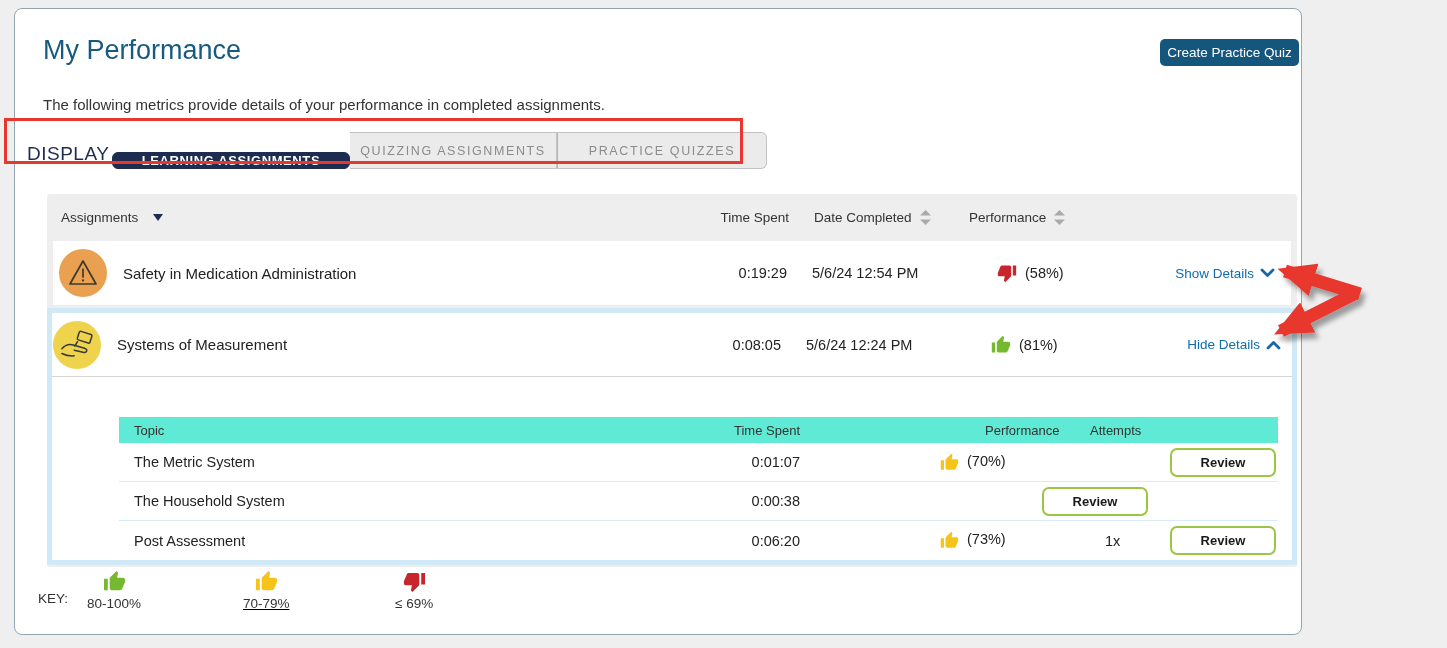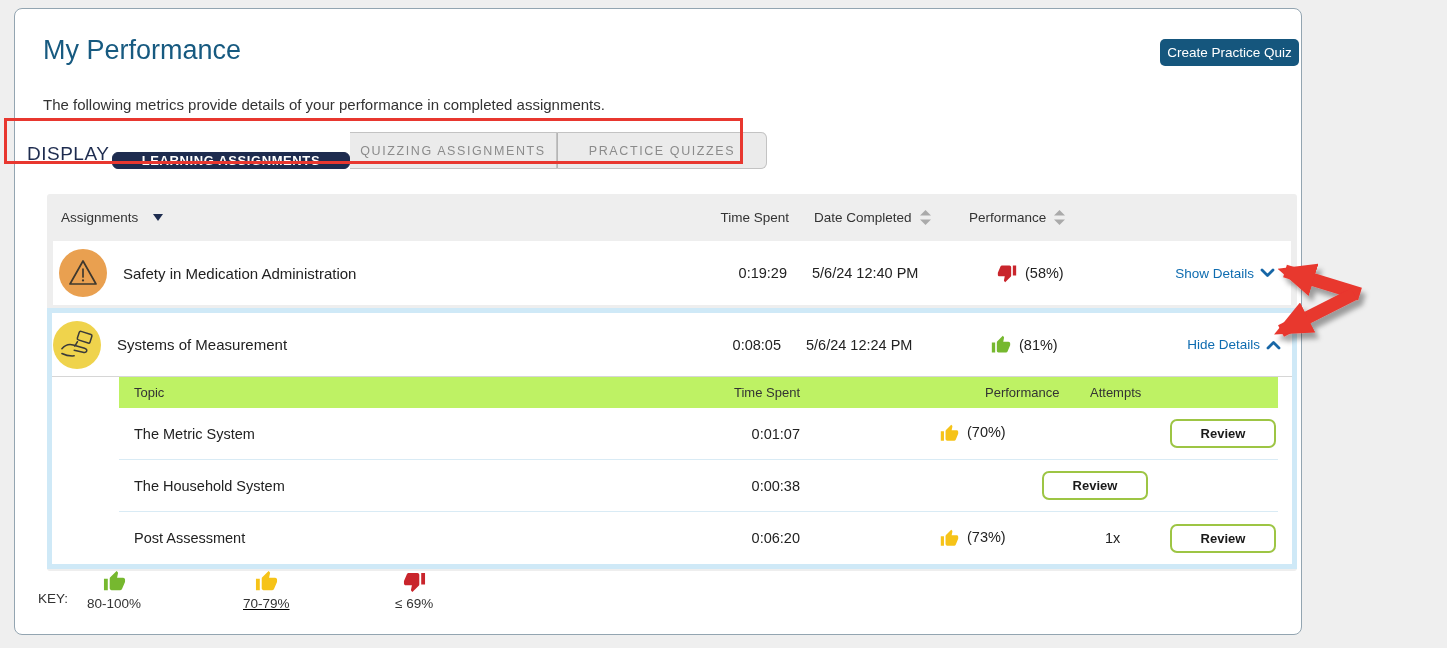--- a/index.html
+++ b/index.html
@@ -41,26 +41,26 @@
   .icon-circle { width:48px; height:48px; border-radius:50%; display:flex; align-items:center; justify-content:center; flex:0 0 48px; }
   .caret-down { width:0; height:0; border-left:5.5px solid transparent; border-right:5.5px solid transparent;
                 border-top:7px solid var(--navy); display:inline-block; margin-left:8px; }
 
   
   .expanded { margin-top:3px; border:5px solid var(--expandborder); background:#fff; }
   .expanded .row { margin:0; padding:0 11px 0 1px; height:63px; }
   .row-divider { height:1px; background:#d6d6d6; }
   .sub-table { margin-left:67px; width:1159px; }
   .sub-grid { display:grid; grid-template-columns:556px 125px 240px 110px 1fr; align-items:center; }
-  .sub-head { height:31px; background:#bef264; font-size:13px; color:#333; }
+  .sub-head { height:26px; background:#5eead4; font-size:13px; color:#333;margin-top:40px; }
   .sub-head .s-topic { padding-left:15px; }
   .s-time { text-align:right; }
   .sub-head .s-perf { padding-left:185px; }
   .sub-head .s-att { padding-left:50px; }
-  .sub-row { height:52px; border-bottom:1px solid #d9ebf5; font-size:14.5px; color:#222; }
+  .sub-row { height:39px; border-bottom:1px solid #d9ebf5; font-size:14.5px; color:#222; }
   .sub-row:last-child { border-bottom:none; }
   .sub-row .s-topic { padding-left:15px; }
   .sub-row .s-perf { display:flex; gap:8px; padding-left:140px; }
   .sub-row .s-att { padding-left:65px; }
   .review-btn { width:106px; height:29px; background:#fff; border:2px solid #9dc544; border-radius:7px;
                 font-size:13px; font-weight:bold; color:#1a1a1a; font-family:inherit; cursor:pointer; justify-self:end; margin-right:2px; }
 
   
   .key-label { position:absolute; left:23px; top:582px; font-size:13.5px; color:#333; }
   .key-item { position:absolute; top:561px; display:flex; flex-direction:column; align-items:center; gap:3px; }
@@ -131,21 +131,21 @@
         <span class="icon-circle" style="background:#e9a050">
           <svg width="34" height="32" viewBox="0 0 34 32" fill="none" stroke="#3e382e" stroke-width="1.7" stroke-linejoin="round" stroke-linecap="round">
             <path d="M17 4 L30 27 H4 Z"></path>
               <line x1="17" y1="12" x2="17" y2="20"></line>
               <circle cx="17" cy="23.4" r="1.1" fill="#3e382e" stroke="none"></circle>
           </svg>
         </span>
         <span>Safety in Medication Administration</span>
       </div>
       <div class="c-time val">0:19:29</div>
-      <div class="c-date val" style="padding-left:25px">5/6/24 12:40 PM</div>
+      <div class="c-date val" style="padding-left:25px">5/6/24 12:54 PM</div>
       <div class="perf-cell">
         <span class="thumb t-red">
           <svg width="20" height="20" viewBox="0 0 24 24" style="transform:rotate(180deg)">
               <use href="#thumb-up-shape"></use>
             </svg>
         </span>
         <span>(58%)</span>
       </div>
       <div class="details-cell">
         <a class="details-link">Show Details</a>

